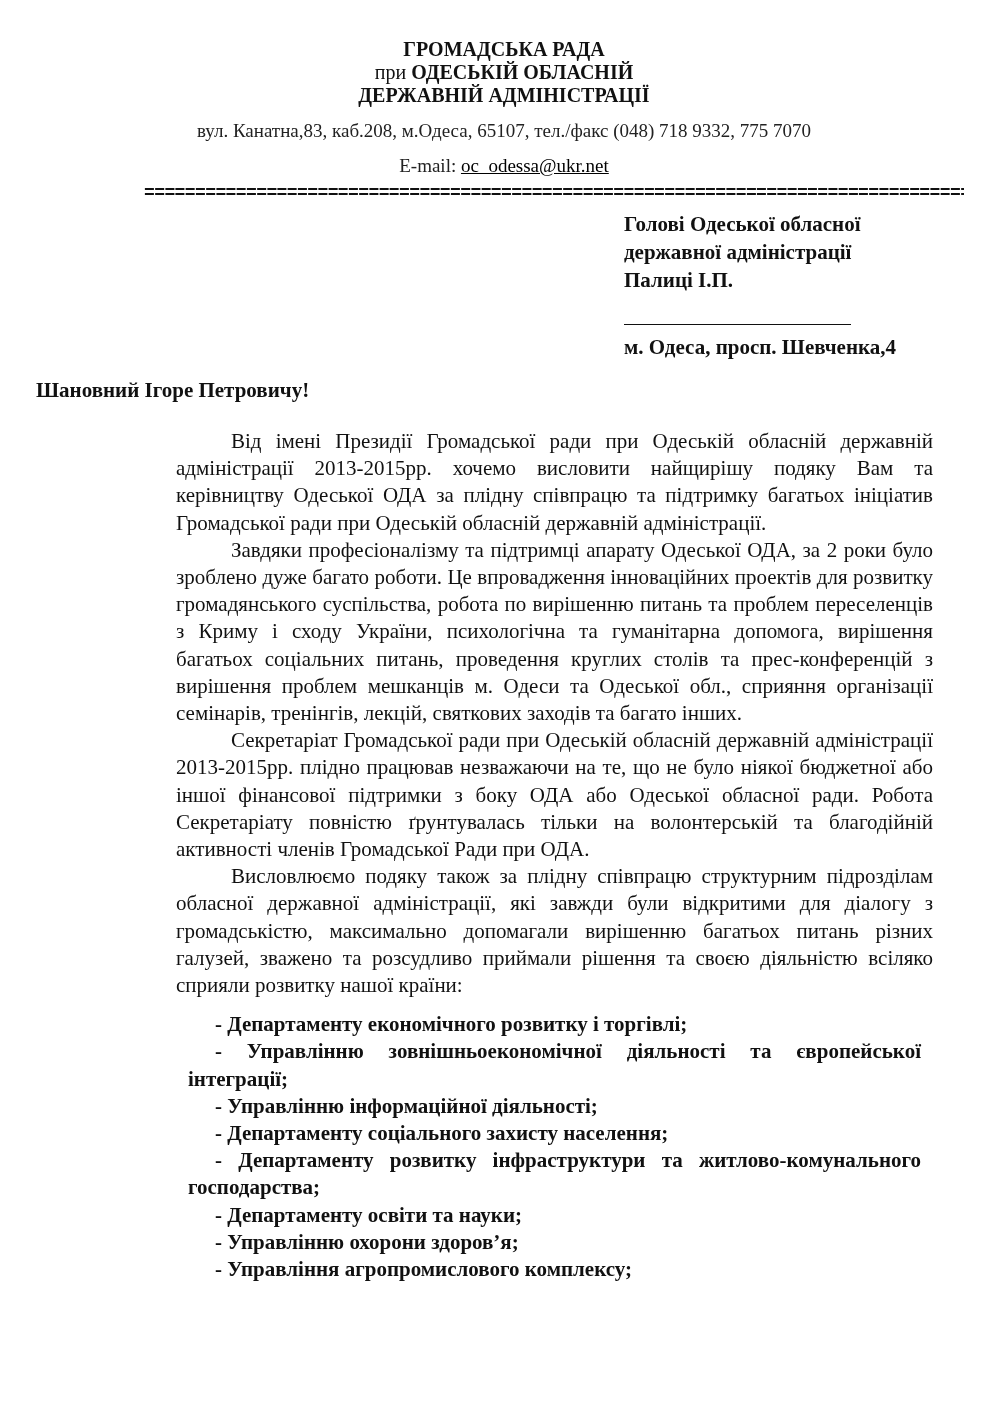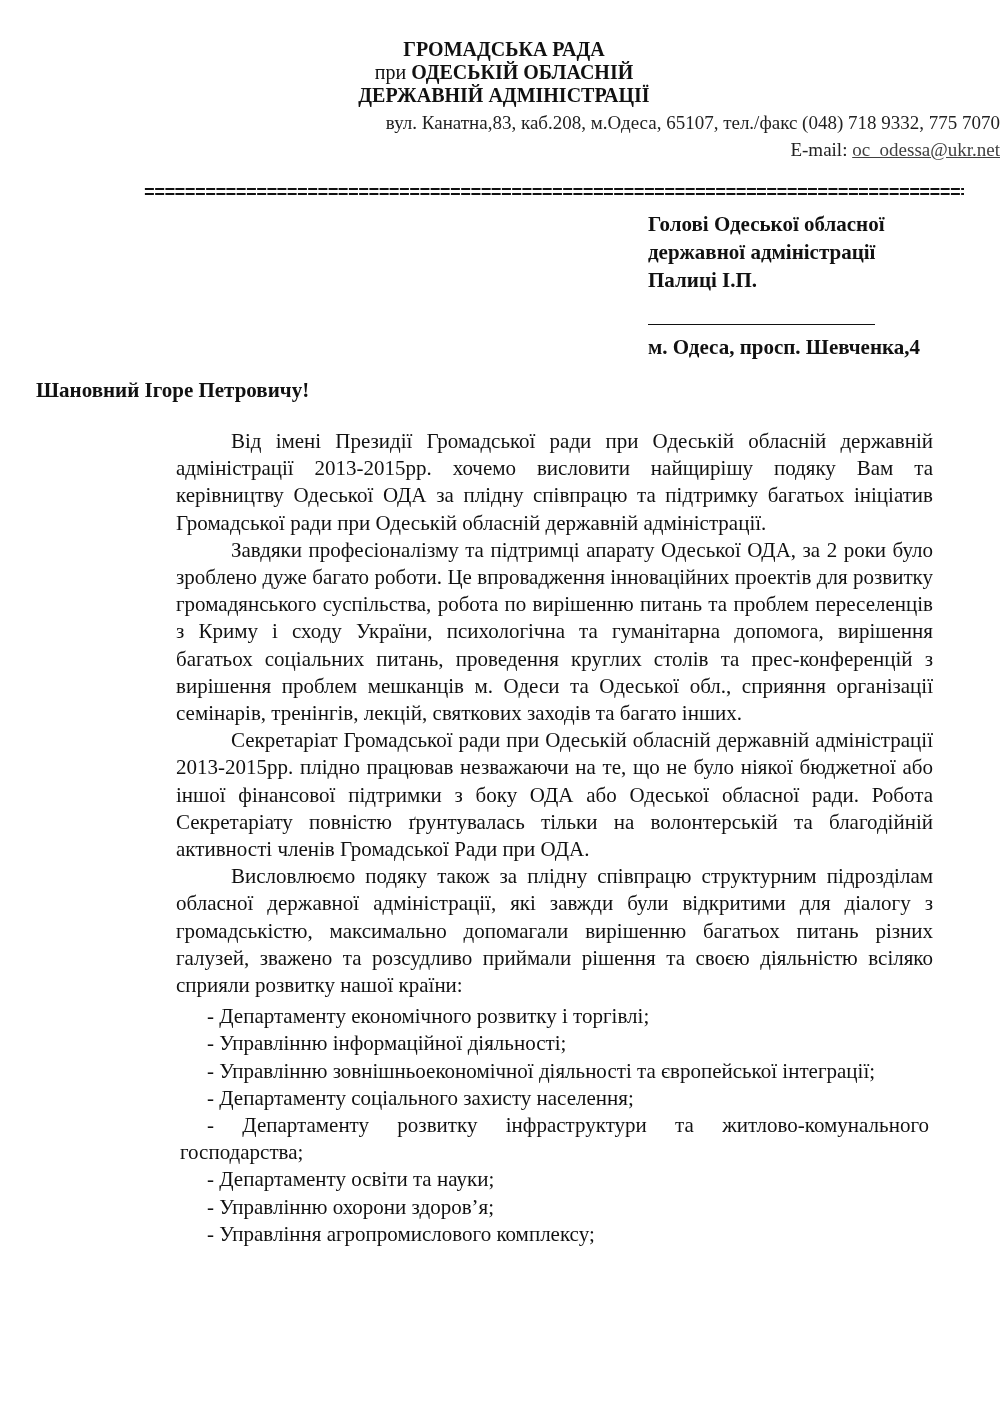--- a/index.html
+++ b/index.html
@@ -4,43 +4,43 @@
 <style>
   html, body { margin: 0; padding: 0; background: #ffffff; }
   body {
     width: 1000px; height: 1414px; position: relative; overflow: hidden;
     font-family: "Liberation Serif", "DejaVu Serif", serif; color: #111;
   }
   .page { position: absolute; left: 4px; top: 0; width: 1000px; height: 1414px; }
   .header { position: absolute; left: 0; top: 38px; width: 1000px; text-align: center; }
   .header .org { font-weight: bold; font-size: 20px; line-height: 23px; margin: 0; }
   .header .org .normal { font-weight: normal; text-align: center; }
-  .header .addr { font-size: 19px; line-height: 23px; margin: 4px; color: #222; text-align: right; }
-  .header .email a { color: #404040; text-decoration: underline; }
+  .header .addr { font-size: 19px; line-height: 23px; margin: 12px; color: #222; }
+  .header .email a { color: #000000; text-decoration: underline; }
   .separator {
     position: absolute; left: 140px; top: 186px; width: 820px; height: 14px;
     overflow: hidden; white-space: nowrap; font-family: "Liberation Mono", monospace;
     font-weight: bold; font-size: 18px; line-height: 14px; letter-spacing: -0.6px; color: #111;
   }
   .recipient {
     position: absolute; left: 620px; top: 210px; width: 340px;
-    font-weight: bold; font-size: 21px; line-height: 28px; margin-left: 24px;
+    font-weight: bold; font-size: 21px; line-height: 28px;
   }
   .recipient p { margin: 0; }
   .recipient .rule { width: 227px; border-top: 1.5px solid #111; margin: 30px 0 8px 0; height: 0; }
   .salutation {
     position: absolute; left: 0; top: 376px; width: 1000px; text-align: left;
     font-weight: bold; font-size: 21px; line-height: 28px; margin-left: 32px;
   }
   .body-text {
     position: absolute; left: 172px; top: 428px; width: 757px;
     font-size: 21px; line-height: 27.2px; text-align: justify;
   }
   .body-text p { margin: 0; text-indent: 55px; }
-  .body-text ul { list-style: none; margin: 4px; padding: 0; }
+  .body-text ul { list-style: none; margin: 12px; padding: 0; font-weight: bold; }
   .body-text li { text-indent: 27px; text-align: justify; }
 </style>
 </head>
 <body>
 
 <div class="page">
 
   <div class="header">
     <p class="org">ГРОМАДСЬКА РАДА</p>
     <p class="org"><span class="normal">при</span> <span>ОДЕСЬКІЙ ОБЛАСНІЙ</span></p>
@@ -61,22 +61,22 @@
 
   <div class="salutation">Шановний Ігоре Петровичу!</div>
 
   <div class="body-text">
     <p>Від імені Президії Громадської ради при Одеській обласній державній адміністрації  2013-2015рр. хочемо висловити найщирішу подяку Вам та керівництву Одеської ОДА за плідну співпрацю та підтримку багатьох ініціатив Громадської ради при Одеській обласній державній адміністрації.</p>
     <p>Завдяки професіоналізму та підтримці апарату Одеської ОДА, за 2 роки було зроблено дуже багато роботи. Це впровадження інноваційних проектів для розвитку громадянського суспільства, робота по вирішенню питань та проблем переселенців з Криму і сходу України, психологічна та гуманітарна допомога,  вирішення багатьох соціальних питань, проведення круглих столів та прес-конференцій з вирішення проблем мешканців м. Одеси та Одеської обл., сприяння організації семінарів, тренінгів, лекцій, святкових заходів та багато інших.</p>
     <p>Секретаріат Громадської ради при Одеській обласній державній адміністрації  2013-2015рр. плідно працював незважаючи на те, що не було ніякої бюджетної або іншої фінансової підтримки з боку ОДА або Одеської обласної ради. Робота Секретаріату повністю ґрунтувалась тільки на волонтерській та благодійній активності членів Громадської Ради при ОДА.</p>
     <p>Висловлюємо подяку також за плідну співпрацю структурним підрозділам обласної державної адміністрації, які завжди були відкритими для діалогу з громадськістю, максимально допомагали вирішенню  багатьох питань різних галузей, зважено та розсудливо приймали рішення та своєю діяльністю всіляко сприяли розвитку нашої країни:</p>
     <ul>
       <li>-  Департаменту економічного розвитку і торгівлі;</li>
+      <li>- Управлінню зовнішньоекономічної  діяльності  та  європейської інтеграції;</li>
       <li>-  Управлінню інформаційної діяльності;</li>
-      <li>- Управлінню зовнішньоекономічної  діяльності  та  європейської інтеграції;</li>
       <li>-  Департаменту соціального захисту населення;</li>
       <li>- Департаменту розвитку інфраструктури та  житлово-комунального господарства;</li>
       <li>-  Департаменту  освіти та науки;</li>
       <li>-  Управлінню охорони здоров’я;</li>
       <li>-  Управління агропромислового комплексу;</li>
     </ul>
   </div>
 
 </div>
 

